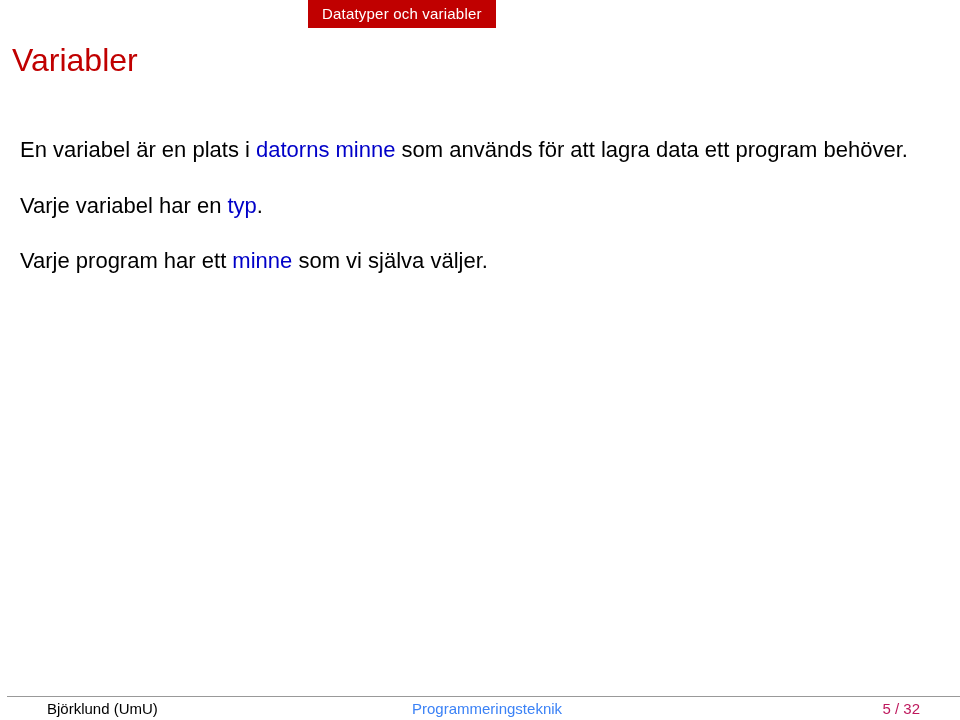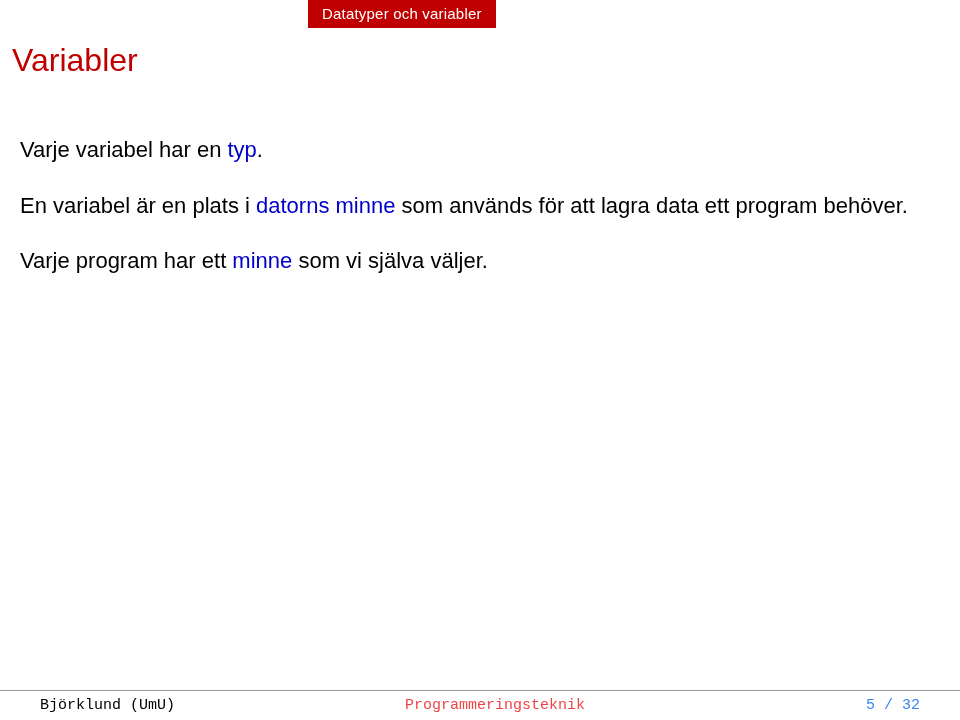--- a/index.html
+++ b/index.html
@@ -35,46 +35,45 @@
   }
   .codebox-body {
     font-family: "Courier New", Courier, monospace;
     font-size: 22px; padding: 18px 48px 8px 48px; line-height: 1.4;
   }
   .kw { color: #0000c8; font-weight: bold; }
   .var { color: #9a7a00; }
   .semi { color: #000; }
   .comma { color: #000; }
   .footer {
-    position: absolute; left: 0; right: 0; bottom: 0; height: 30px;
+    position: absolute; left: 7px; right: 0; bottom: 0; height: 24px;
     border-top: 1px solid #999; display: flex; align-items: center;
     font-size: 15px;
-    font-family: Liberation Mono, monospace;
   }
   .foot-left { position: absolute; left: 40px; color: #000; }
-  .foot-center { position: absolute; left: 405px; color: #ef4444; }
-  .foot-right { position: absolute; right: 40px; color: #3b82f6; }
+  .foot-center { position: absolute; left: 405px; color: #3b82f6; }
+  .foot-right { position: absolute; right: 40px; color: #be185d; }
 </style>
 </head>
 <body>
 
 <div class="slide">
 
   <div class="top-row">
     <div class="section-tab">Datatyper och variabler</div>
   </div>
 
   <div class="title">Variabler</div>
 
   <div class="body">
     <p>
-      <span>Varje variabel har en </span><span class="term">typ</span><span>.</span>
+      <span>En variabel är en plats i </span><span class="term">datorns minne</span><span> som används för att lagra data ett program behöver.</span>
     </p>
     <p>
-      <span>En variabel är en plats i </span><span class="term">datorns minne</span><span> som används för att lagra data ett program behöver.</span>
+      <span>Varje variabel har en </span><span class="term">typ</span><span>.</span>
     </p>
     <p>
       <span>Varje program har ett </span><span class="term">minne</span><span> som vi själva väljer.</span>
     </p>
   </div>
 
 
   <div class="footer">
     <div class="foot-left">Björklund (UmU)</div>
     <div class="foot-center">Programmeringsteknik</div>

